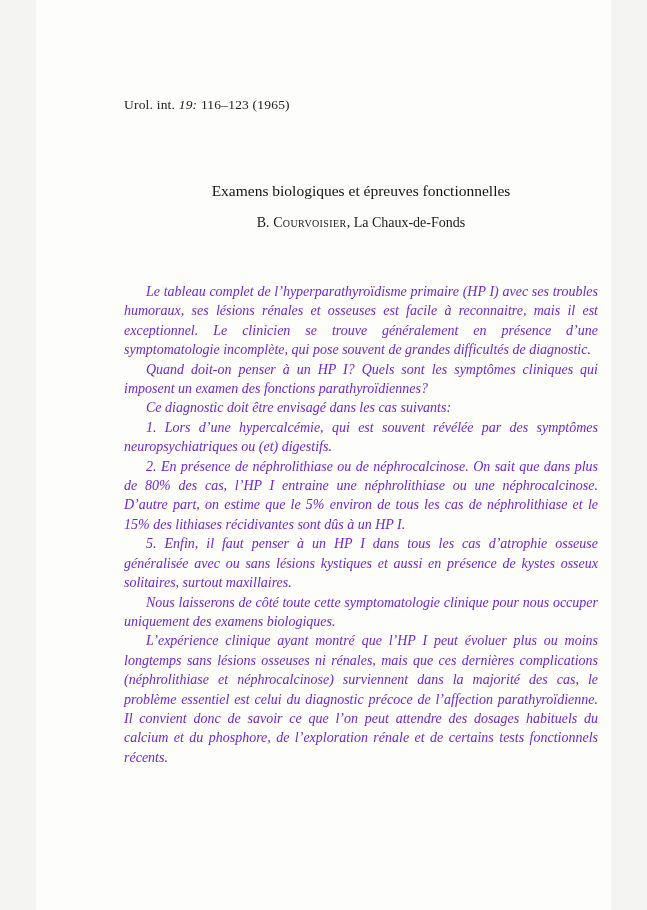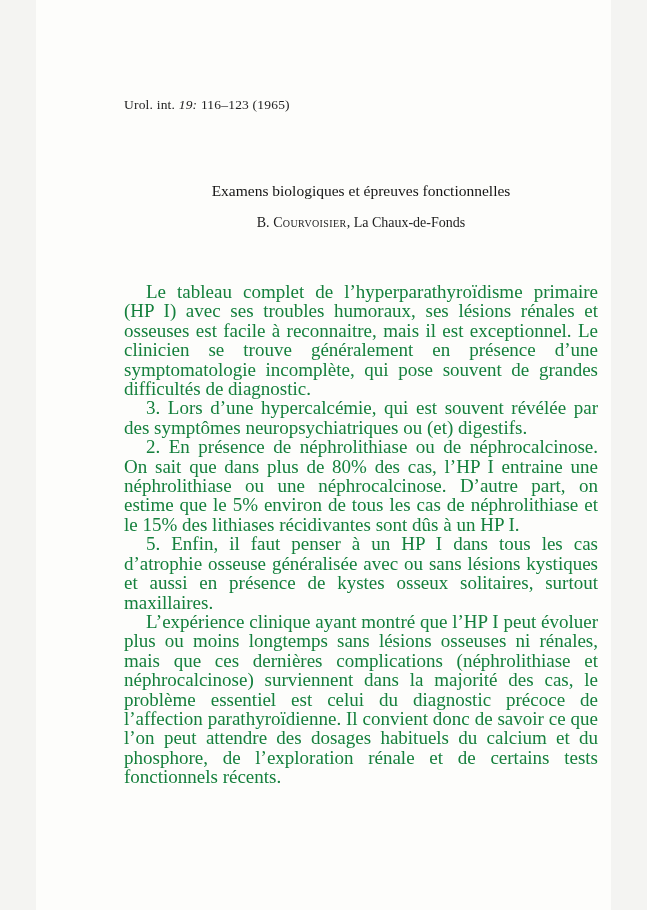--- a/index.html
+++ b/index.html
@@ -48,24 +48,25 @@
     text-align: center;
     font-size: 14px;
     color: #202020;
   }
   .author-line .surname {
     font-variant: small-caps;
     letter-spacing: 0.4px;
   }
   .body-text {
     margin-top: 51px;
-    font-size: 19px;
+    font-size: 14px;
     line-height: 19.4px;
     text-align: justify;
-    color: #15803d;
+    color: #6d28d9;
+    font-style: italic;
   }
   .body-text p {
     margin: 0;
     text-indent: 22px;
   }
 </style>
 </head>
 <body>
 
 <div class="page">
@@ -78,20 +79,23 @@
     <div class="title-block">
       <div>Examens biologiques et épreuves fonctionnelles</div>
     </div>
 
     <div class="author-line">
       <span>B. </span><span class="surname">Courvoisier</span><span>, La Chaux-de-Fonds</span>
     </div>
 
     <div class="body-text">
       <p>Le tableau complet de l’hyperparathyroïdisme primaire (HP I) avec ses troubles humoraux, ses lésions rénales et osseuses est facile à reconnaitre, mais il est exceptionnel. Le clinicien se trouve généralement en présence d’une symptomatologie incomplète, qui pose souvent de grandes difficultés de diagnostic.</p>
-      <p>3. Lors d’une hypercalcémie, qui est souvent révélée par des symptômes neuropsychiatriques ou (et) digestifs.</p>
+      <p>Quand doit-on penser à un HP I? Quels sont les symptômes cliniques qui imposent un examen des fonctions parathyroïdiennes?</p>
+      <p>Ce diagnostic doit être envisagé dans les cas suivants:</p>
+      <p>1. Lors d’une hypercalcémie, qui est souvent révélée par des symptômes neuropsychiatriques ou (et) digestifs.</p>
       <p>2. En présence de néphrolithiase ou de néphrocalcinose. On sait que dans plus de 80% des cas, l’HP I entraine une néphrolithiase ou une néphrocalcinose. D’autre part, on estime que le 5% environ de tous les cas de néphrolithiase et le 15% des lithiases récidivantes sont dûs à un HP I.</p>
       <p>5. Enfin, il faut penser à un HP I dans tous les cas d’atrophie osseuse généralisée avec ou sans lésions kystiques et aussi en présence de kystes osseux solitaires, surtout maxillaires.</p>
+      <p>Nous laisserons de côté toute cette symptomatologie clinique pour nous occuper uniquement des examens biologiques.</p>
       <p>L’expérience clinique ayant montré que l’HP I peut évoluer plus ou moins longtemps sans lésions osseuses ni rénales, mais que ces dernières complications (néphrolithiase et néphrocalcinose) surviennent dans la majorité des cas, le problème essentiel est celui du diagnostic précoce de l’affection parathyroïdienne. Il convient donc de savoir ce que l’on peut attendre des dosages habituels du calcium et du phosphore, de l’exploration rénale et de certains tests fonctionnels récents.</p>
     </div>
 
   </div>
 </div>
 
 </body></html>

